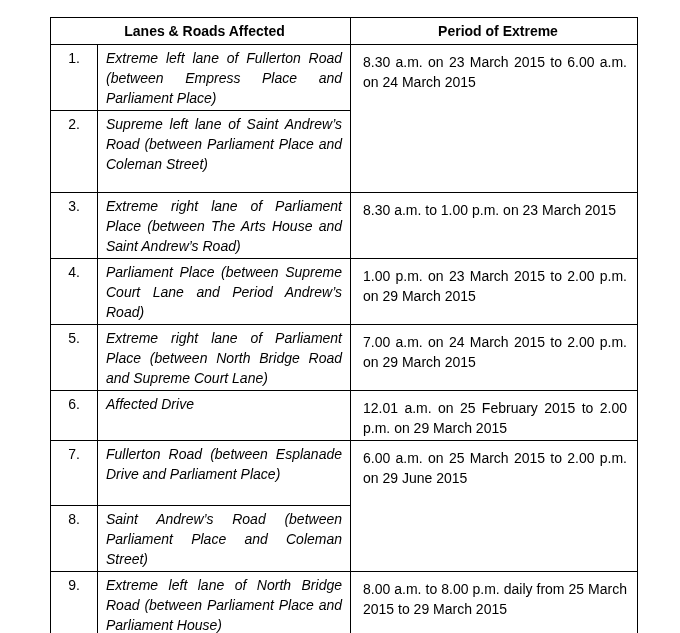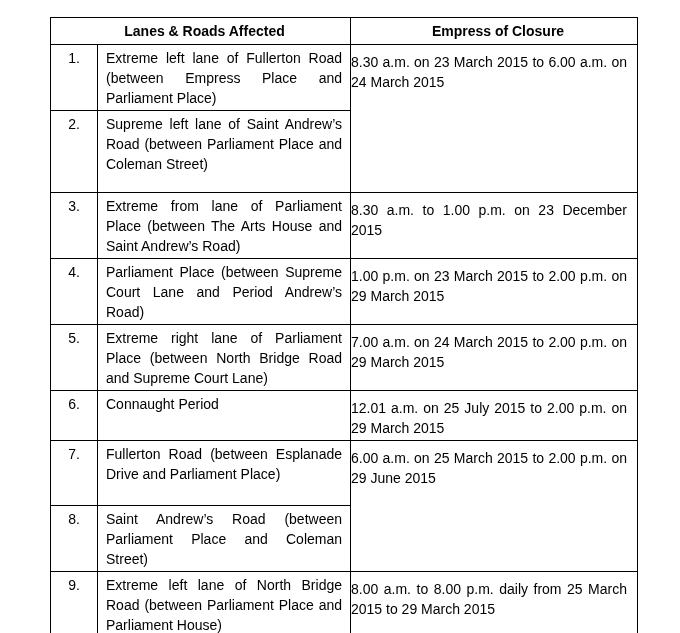--- a/index.html
+++ b/index.html
@@ -37,24 +37,25 @@
     height: 27px;
     box-sizing: border-box;
   }
   td.cell-num {
     text-align: center;
     padding: 3px 2px 2px 2px;
   }
   td.cell-lane {
     text-align: justify;
     padding: 3px 8px 2px 8px;
+    font-style: italic;
   }
   td.cell-period {
     text-align: justify;
-    padding: 7px 10px 2px 0;
+    padding: 7px 10px 2px 12px;
   }
   tr.h-r1 { height: 64px; }
   tr.h-r2 { height: 82px; }
   tr.h-r3 { height: 65px; }
   tr.h-r4 { height: 63px; }
   tr.h-r5 { height: 64px; }
   tr.h-r6 { height: 46px; }
   tr.h-r7 { height: 65px; }
   tr.h-r8 { height: 64px; }
   tr.h-r9 { height: 65px; }
@@ -65,56 +66,56 @@
 <div class="page">
   <table class="closure-table">
     <colgroup>
       <col style="width:47px">
       <col style="width:253px">
       <col style="width:287px">
     </colgroup>
     <tbody>
       <tr>
         <td class="cell-header" colspan="2">Lanes &amp; Roads Affected</td>
-        <td class="cell-header">Empress of Closure</td>
+        <td class="cell-header">Period of Extreme</td>
       </tr>
 
       <tr class="h-r1">
         <td class="cell-num">1.</td>
         <td class="cell-lane">Extreme left lane of Fullerton Road (between Empress Place and Parliament Place)</td>
         <td class="cell-period" rowspan="2">8.30 a.m. on 23 March 2015 to 6.00 a.m. on 24 March 2015</td>
       </tr>
 
       <tr class="h-r2">
         <td class="cell-num">2.</td>
         <td class="cell-lane">Supreme left lane of Saint Andrew’s Road (between Parliament Place and Coleman Street)</td>
       </tr>
 
       <tr class="h-r3">
         <td class="cell-num">3.</td>
-        <td class="cell-lane">Extreme from lane of Parliament Place (between The Arts House and Saint Andrew’s Road)</td>
-        <td class="cell-period">8.30 a.m. to 1.00 p.m. on 23 December 2015</td>
+        <td class="cell-lane">Extreme right lane of Parliament Place (between The Arts House and Saint Andrew’s Road)</td>
+        <td class="cell-period">8.30 a.m. to 1.00 p.m. on 23 March 2015</td>
       </tr>
 
       <tr class="h-r4">
         <td class="cell-num">4.</td>
         <td class="cell-lane">Parliament Place (between Supreme Court Lane and Period Andrew’s Road)</td>
         <td class="cell-period">1.00 p.m. on 23 March 2015 to 2.00 p.m. on 29 March 2015</td>
       </tr>
 
       <tr class="h-r5">
         <td class="cell-num">5.</td>
         <td class="cell-lane">Extreme right lane of Parliament Place (between North Bridge Road and Supreme Court Lane)</td>
         <td class="cell-period">7.00 a.m. on 24 March 2015 to 2.00 p.m. on 29 March 2015</td>
       </tr>
 
       <tr class="h-r6">
         <td class="cell-num">6.</td>
-        <td class="cell-lane">Connaught Period</td>
-        <td class="cell-period">12.01 a.m. on 25 July 2015 to 2.00 p.m. on 29 March 2015</td>
+        <td class="cell-lane">Affected Drive</td>
+        <td class="cell-period">12.01 a.m. on 25 February 2015 to 2.00 p.m. on 29 March 2015</td>
       </tr>
 
       <tr class="h-r7">
         <td class="cell-num">7.</td>
         <td class="cell-lane">Fullerton Road (between Esplanade Drive and Parliament Place)</td>
         <td class="cell-period" rowspan="2">6.00 a.m. on 25 March 2015 to 2.00 p.m. on 29 June 2015</td>
       </tr>
 
       <tr class="h-r8">
         <td class="cell-num">8.</td>

